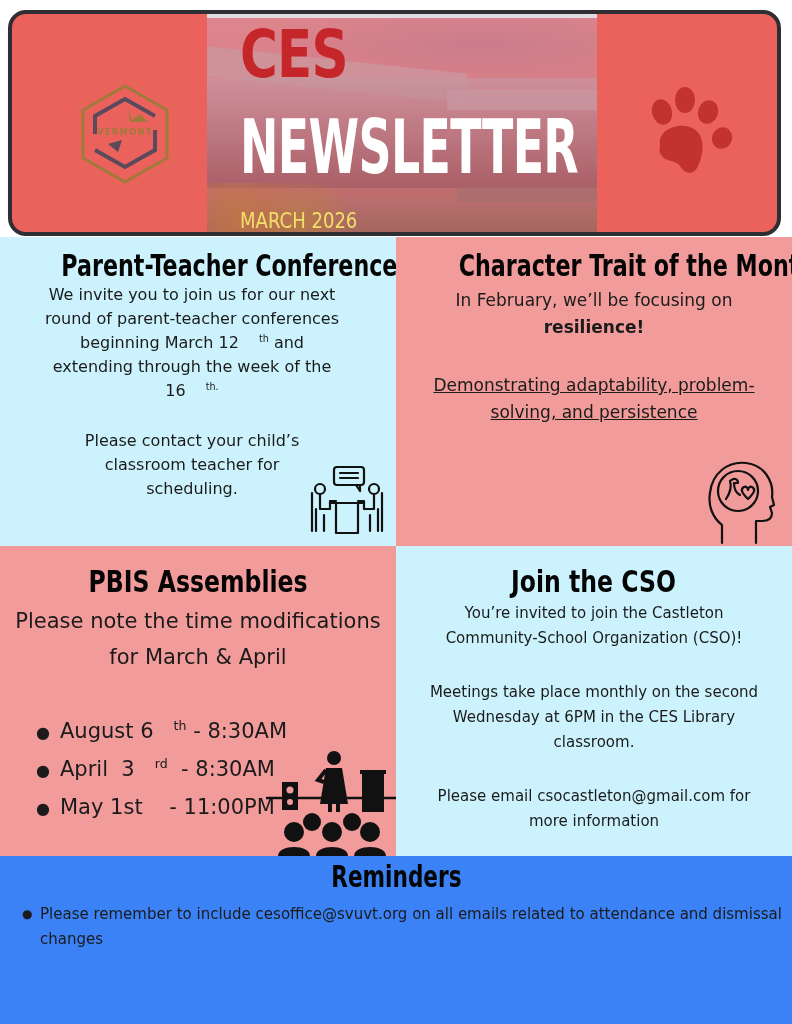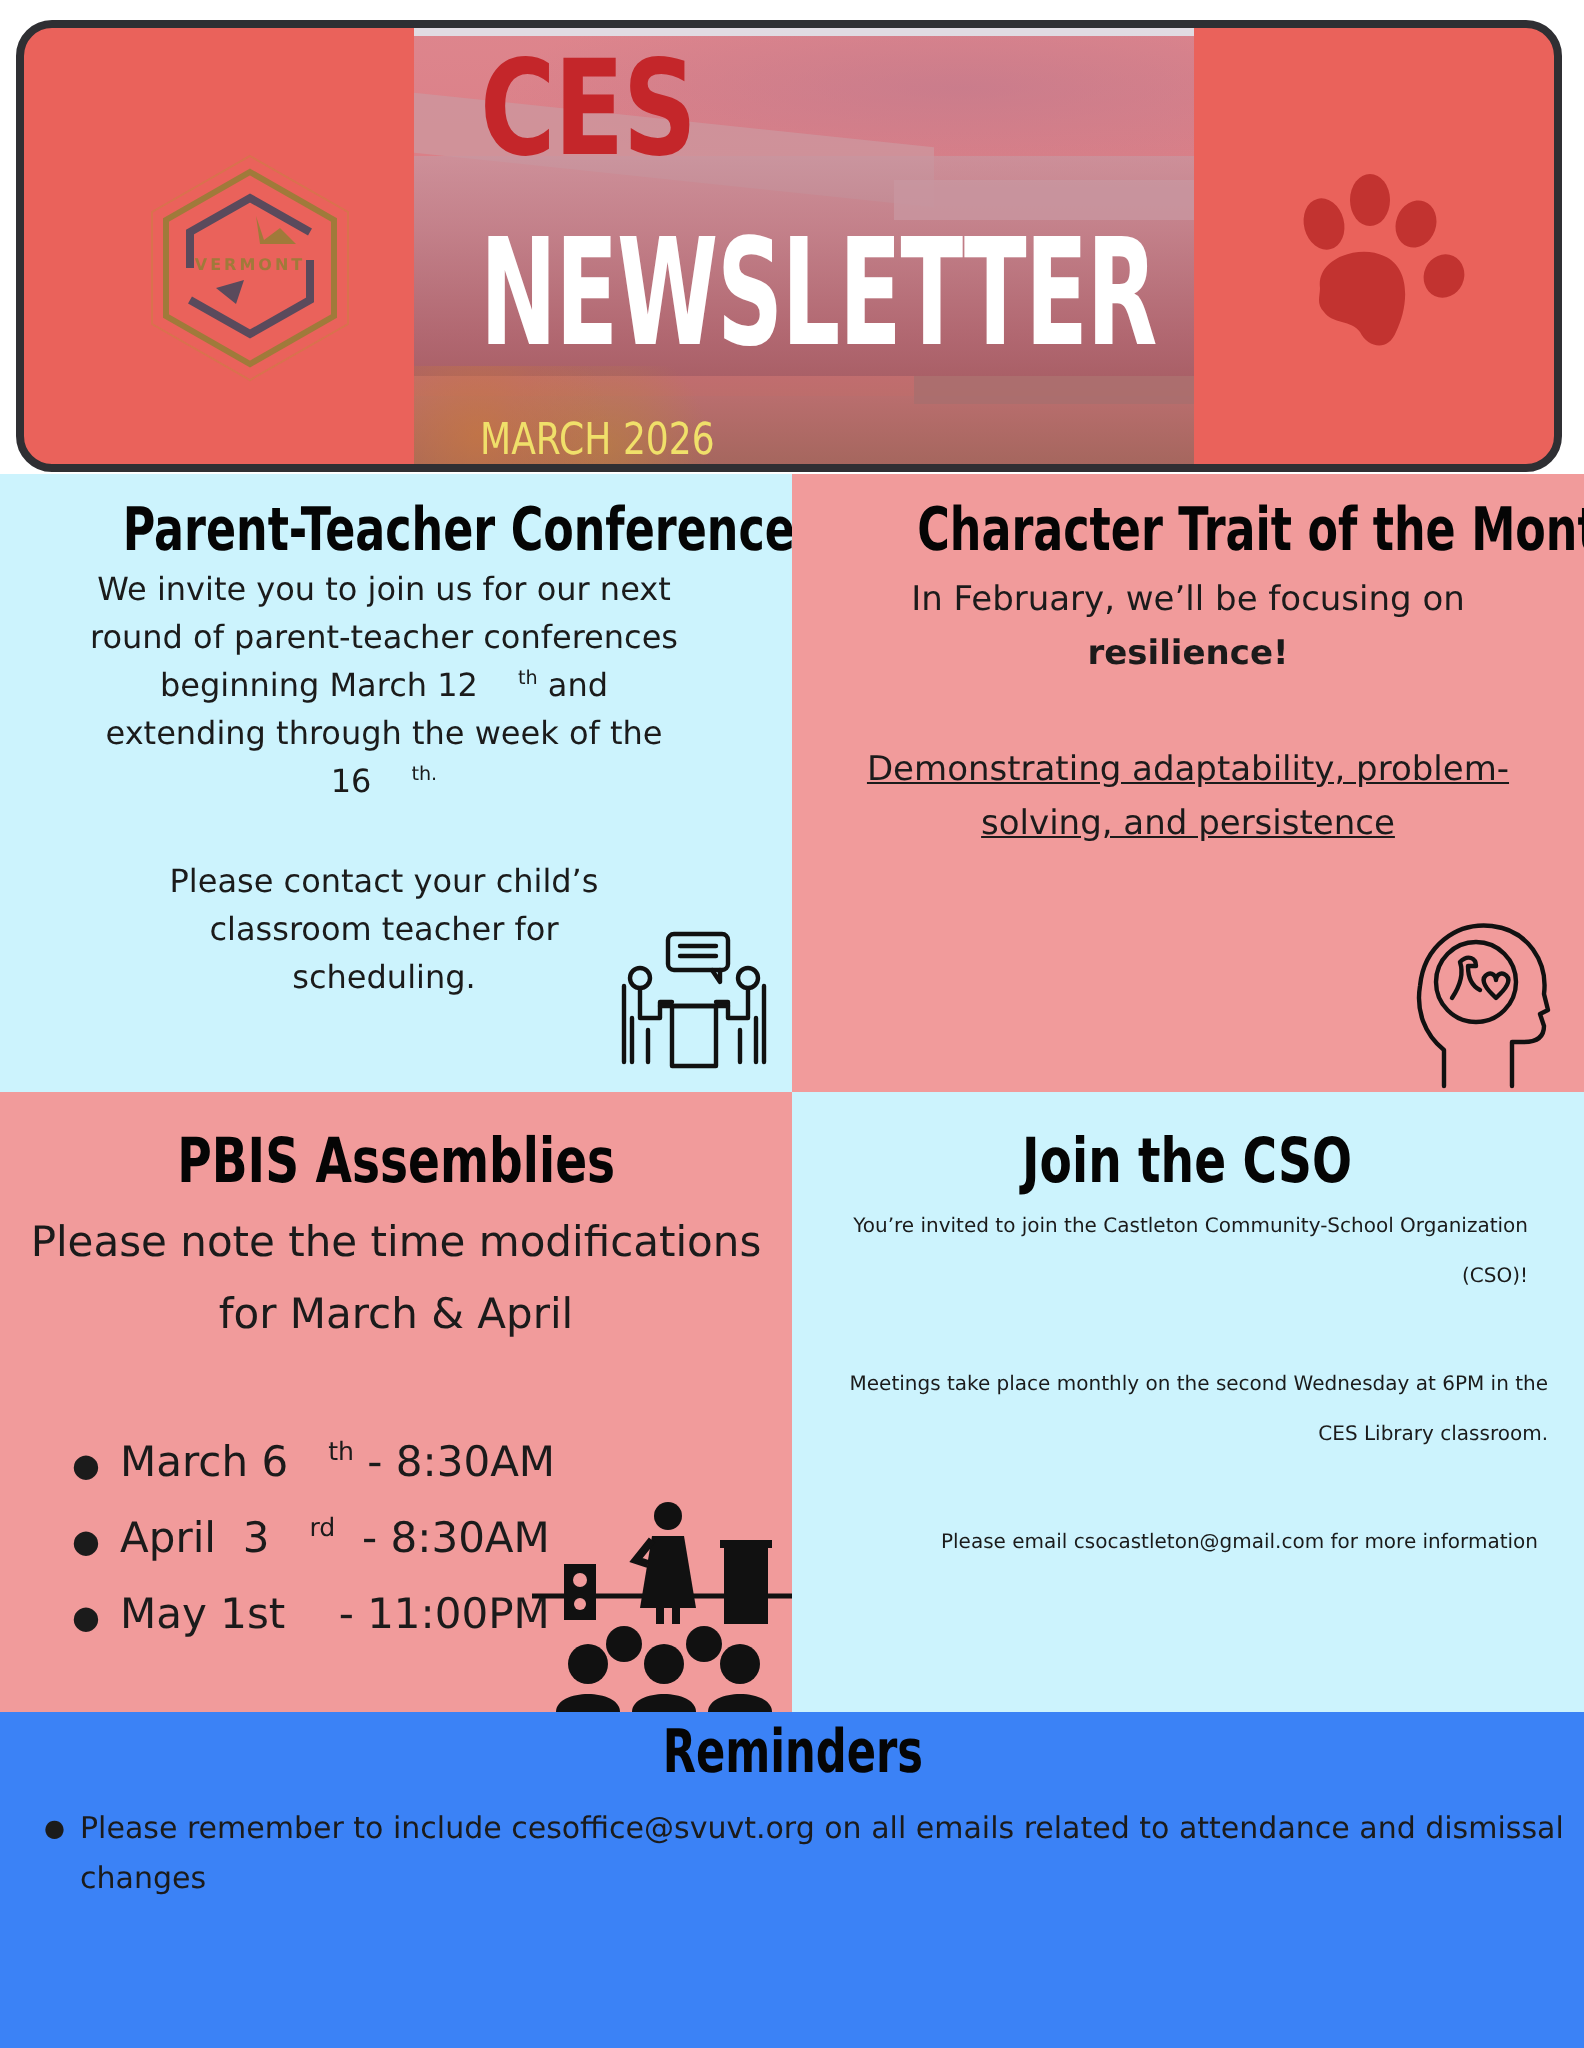--- a/index.html
+++ b/index.html
@@ -75,21 +75,21 @@
   .p1 .gap { height: 24px; }
   .p2 .heading { font-size: 30px; margin-top: 14px; transform: scaleX(0.74); }
   .p2 .body-text { font-size: 17px; width: 380px; margin: 4px auto 0; line-height: 27px; }
   .p2 .gap { height: 27px; }
   .p3 .heading { font-size: 31px; margin-top: 20px; transform: scaleX(0.76); }
   .p3 .sub { font-size: 21px; width: 390px; margin: 6px auto 0; line-height: 36px; }
   .p3 ul { list-style: none; text-align: left; margin: 38px 0 0 36px; }
   .p3 li { font-family: "DejaVu Sans", sans-serif; font-size: 21px; line-height: 36px; color: #1b1b1b; }
   .p3 li .bullet { display: inline-block; width: 24px; font-size: 16px; }
   .p4 .heading { font-size: 31px; margin-top: 20px; transform: scaleX(0.76); }
-  .p4 .body-text { font-size: 10px; width: 380px; margin: 4px auto 0; line-height: 25px; text-align: right; }
+  .p4 .body-text { font-size: 15px; width: 380px; margin: 4px auto 0; line-height: 25px; }
   .p4 .gap { height: 25px; }
 
   .icon-meeting { position: absolute; left: 306px; top: 228px; width: 82px; height: 72px; }
   .icon-head { position: absolute; left: 310px; top: 222px; width: 72px; height: 86px; }
   .icon-assembly { position: absolute; left: 266px; top: 200px; width: 132px; height: 110px; }
 
   
   .reminders { position: absolute; left: 0; top: 856px; width: 792px; height: 168px; background: #3b82f6; }
   .reminders .heading { position: absolute; left: 0; width: 792px; top: 6px; text-align: center; font-size: 30px; }
   .reminders .heading span { display: inline-block; transform: scaleX(0.72); }
@@ -171,21 +171,21 @@
     <circle cx="32" cy="32" r="20"></circle>
     <path d="M20,40 C24,34 26,28 24,22 C28,18 32,20 32,24 L28,24 C28,30 30,34 34,36"></path>
     <path d="M40,38 C36,34 34,30 38,28 C40,27 42,29 42,31 C42,29 44,27 46,28 C50,30 48,34 44,38 L42,40 Z"></path>
   </svg>
 </div>
 
 <div class="panel pink p3">
   <div class="heading">PBIS Assemblies</div>
   <div class="body-text sub">Please note the time modifications for March &amp; April</div>
   <ul>
-    <li><span class="bullet">●</span><span>March 6</span><sup>th</sup><span>  - 8:30AM</span></li>
+    <li><span class="bullet">●</span><span>August 6</span><sup>th</sup><span>  - 8:30AM</span></li>
     <li><span class="bullet">●</span><span style="white-space:pre;">April  3</span><sup>rd</sup><span style="white-space:pre;">  - 8:30AM</span></li>
     <li><span class="bullet">●</span><span>May 1st</span><sup></sup><span> - 11:00PM</span></li>
   </ul>
   <svg class="icon-assembly" viewBox="0 0 132 110">
     <line x1="0" y1="52" x2="132" y2="52" stroke="#111" stroke-width="2.5"></line>
     <rect x="16" y="36" width="16" height="28" fill="#111"></rect>
     <circle cx="24" cy="44" r="3.5" fill="#f19b9b"></circle>
     <circle cx="24" cy="56" r="3" fill="#f19b9b"></circle>
     <circle cx="68" cy="12" r="7" fill="#111"></circle>
     <path d="M60,22 L76,22 L82,58 L54,58 Z" fill="#111"></path>

